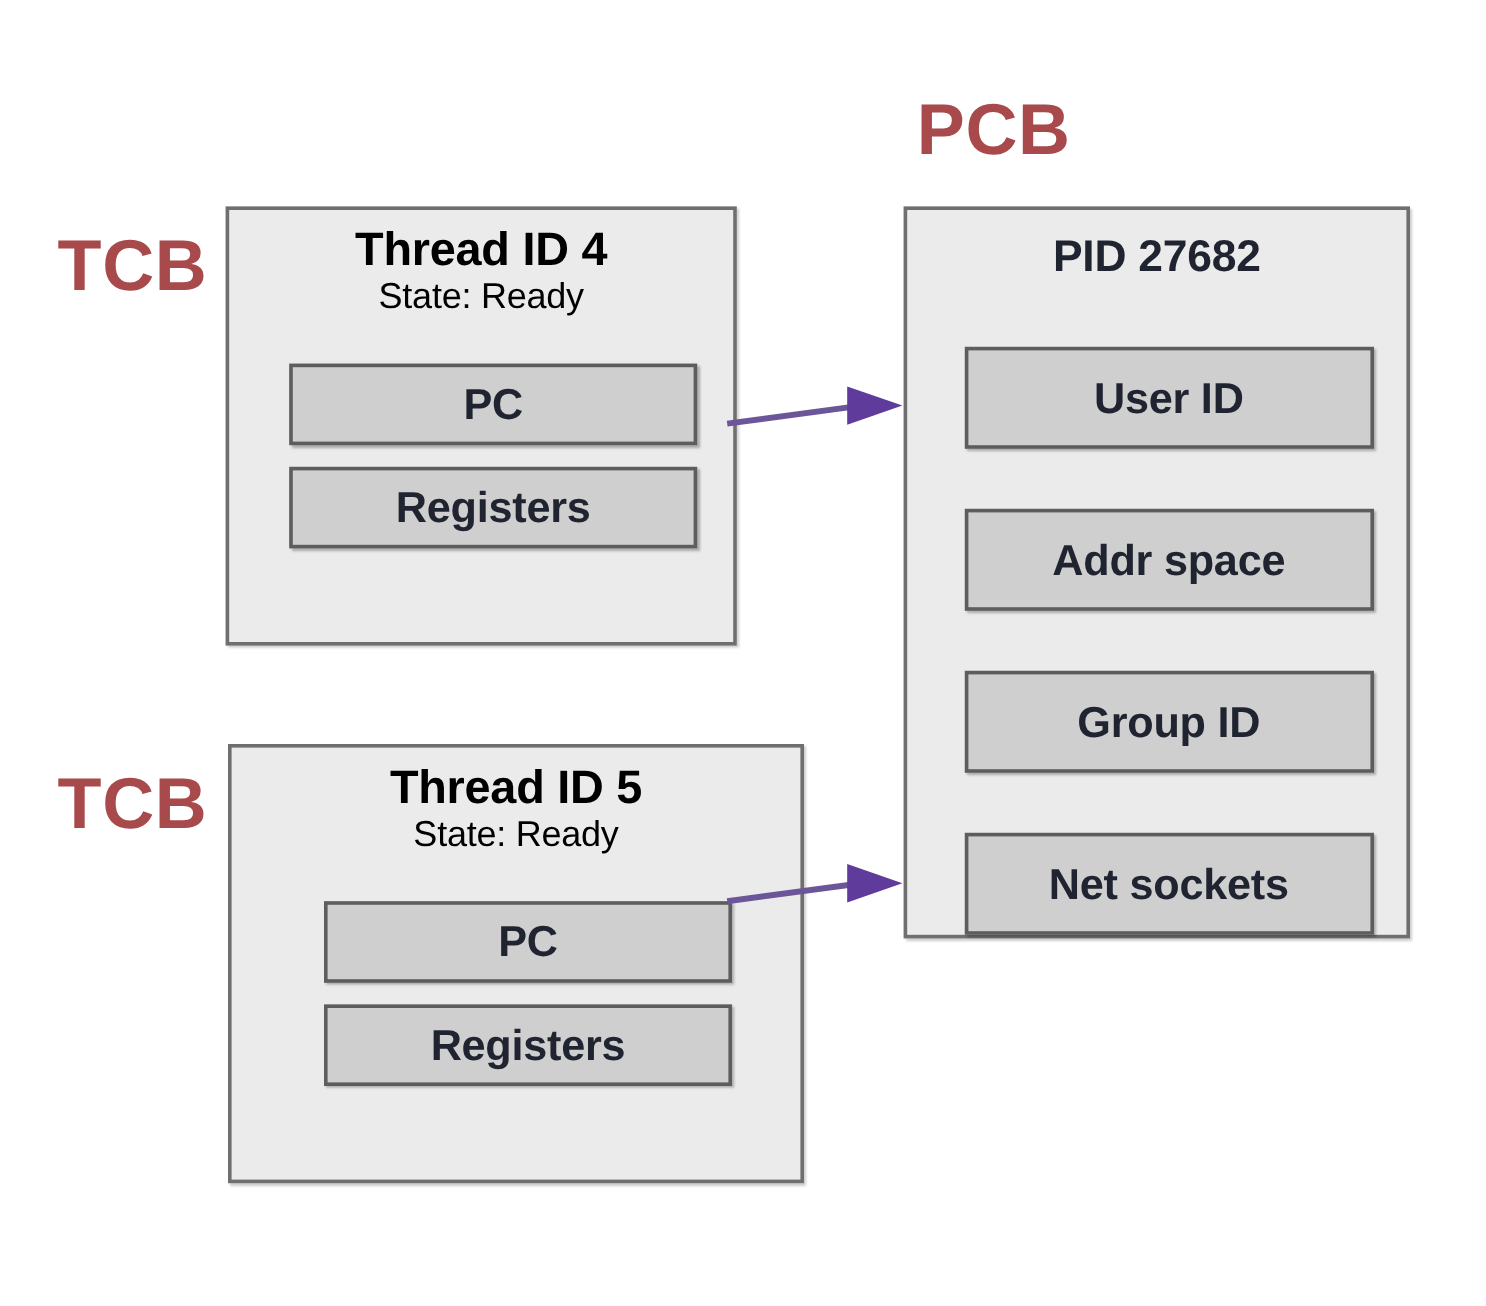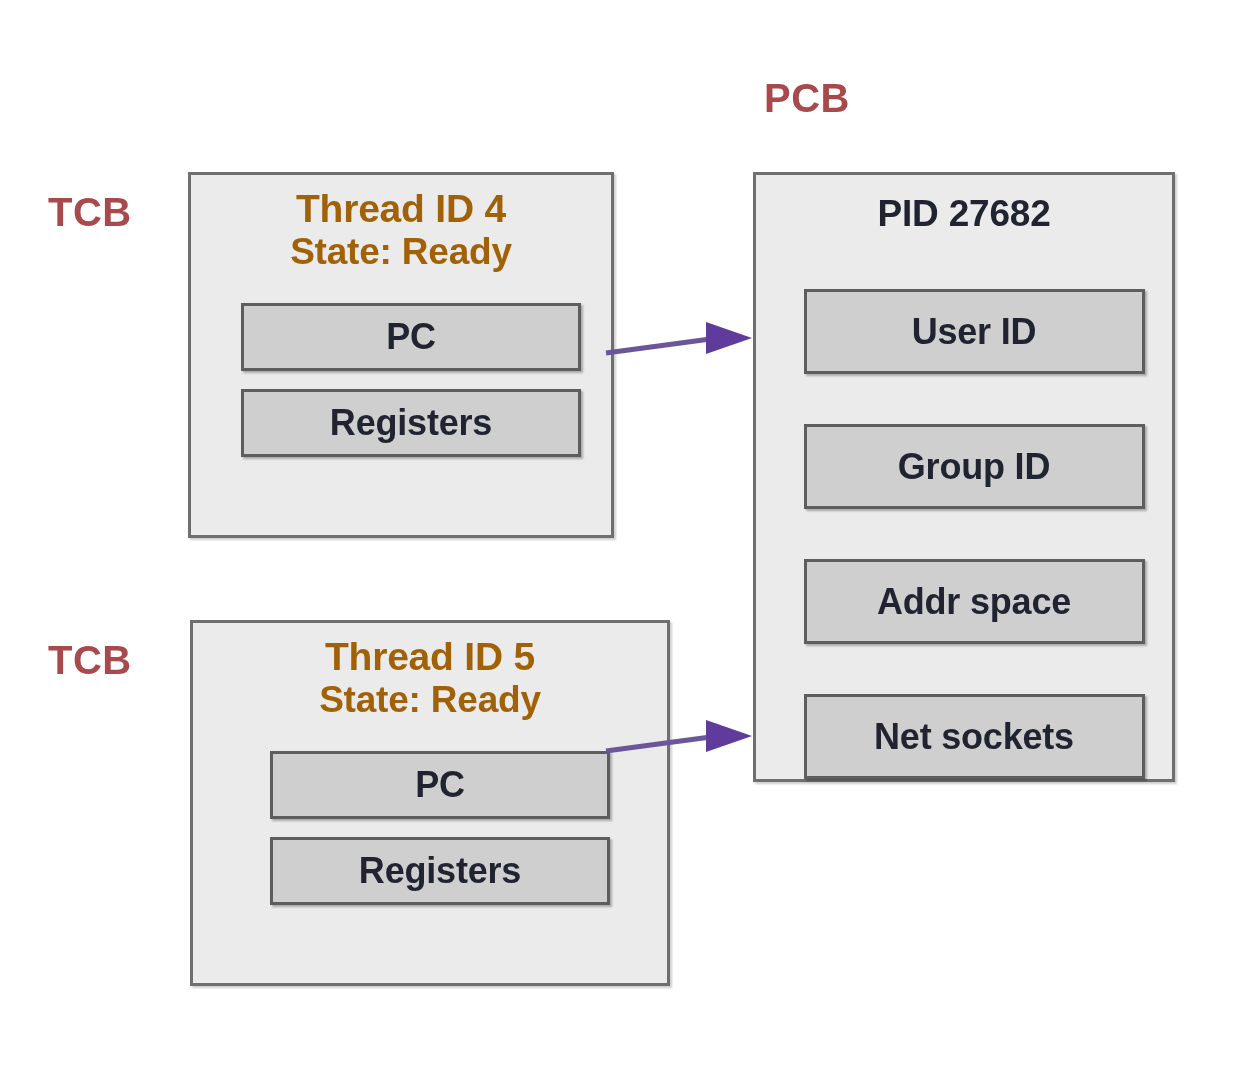--- a/index.html
+++ b/index.html
@@ -18,21 +18,21 @@
     width: 1238px;
     height: 1088px;
     background: #ffffff;
     overflow: hidden;
   }
 
   
   .outer-label {
     position: absolute;
     color: #a8494c;
-    font-size: 40px;
+    font-size: 60px;
     font-weight: 600;
     letter-spacing: 0.5px;
     line-height: 1;
     white-space: nowrap;
   }
   #label-tcb-1 { left: 48px;  top: 192px; }
   #label-tcb-2 { left: 48px;  top: 640px; }
   #label-pcb   { left: 764px; top: 78px;  }
 
   
@@ -44,34 +44,34 @@
     box-shadow: 2px 2px 2px rgba(0,0,0,0.20);
   }
 
   #tcb-block-1 { left: 188px; top: 172px; width: 426px; height: 366px; }
   #tcb-block-2 { left: 190px; top: 620px; width: 480px; height: 366px; }
   #pcb-block   { left: 753px; top: 172px; width: 422px; height: 610px; }
 
   
   .block-title {
     text-align: center;
-    color: #a16207;
+    color: #000000;
     line-height: 1.13;
     padding-top: 12px;
   }
   .title-line-1 {
     display: block;
     font-size: 39px;
     font-weight: 600;
     letter-spacing: -0.2px;
   }
   .title-line-2 {
     display: block;
-    font-size: 37px;
-    font-weight: 700;
+    font-size: 30px;
+    font-weight: 400;
     letter-spacing: -0.2px;
   }
   .pcb-title {
     text-align: center;
     color: #1f2430;
     padding-top: 18px;
     font-size: 37px;
     font-weight: 600;
     letter-spacing: -0.2px;
   }
@@ -151,22 +151,22 @@
     <div class="chips">
       <div class="chip tcb-chip">PC</div>
       <div class="chip tcb-chip">Registers</div>
     </div>
   </div>
 
   <div class="block" id="pcb-block">
     <div class="pcb-title">PID 27682</div>
     <div class="chips">
       <div class="chip pcb-chip tight">User ID</div>
+      <div class="chip pcb-chip">Addr space</div>
       <div class="chip pcb-chip">Group ID</div>
-      <div class="chip pcb-chip">Addr space</div>
       <div class="chip pcb-chip">Net sockets</div>
     </div>
   </div>
 
   <svg class="arrow-svg" id="arrow-1" width="150" height="48" viewBox="0 0 150 48">
     <line x1="0" y1="33" x2="112" y2="18" stroke="#6a5699" stroke-width="5"></line>
     <polygon points="100,2 146,18 100,34" fill="#5f3b9b"></polygon>
   </svg>
 
   <svg class="arrow-svg" id="arrow-2" width="150" height="48" viewBox="0 0 150 48">

